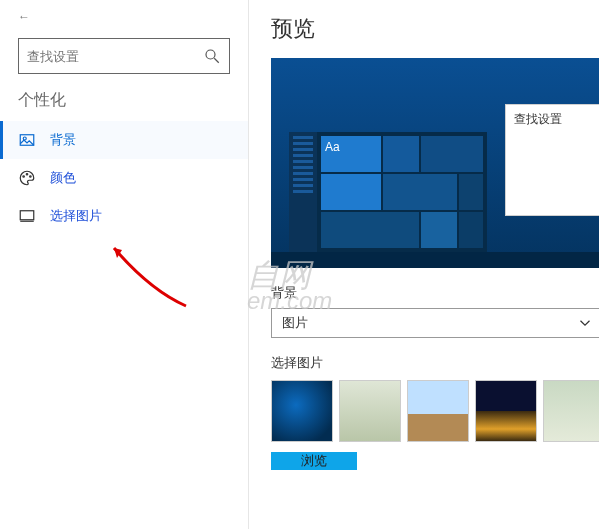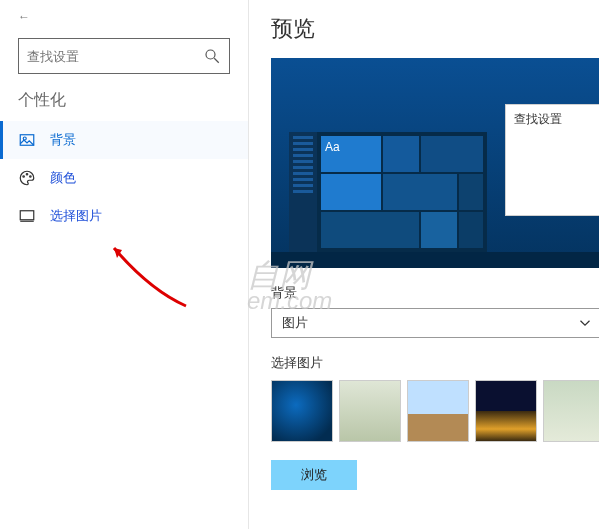--- a/index.html
+++ b/index.html
@@ -162,23 +162,23 @@
     width: 62px; height: 62px;
     background: #888; border: 1px solid #ccc;
     cursor: pointer;
   }
   .thumb.a { background: radial-gradient(circle at 40% 40%, #0c6bbf, #022c51 80%); }
   .thumb.b { background: linear-gradient(#dfe6d6,#b9c6a8); }
   .thumb.c { background: linear-gradient(#bfe0ff 55%, #b38a55 55%); }
   .thumb.d { background: linear-gradient(#0a1030 50%, #3a2a10 50%, #e0a02a 80%, #3a2a10 100%); }
   .thumb.e { background: linear-gradient(#c9d9c3,#e4ead9); }
   .browse-btn {
-    margin-top: 18px;
-    width: 86px; height: 30px;
-    background: #7dd3fc; border: none;
+    margin-top: 10px;
+    width: 86px; height: 18px;
+    background: #0ea5e9; border: none;
     font-size: 13px; color: #222;
     cursor: pointer;
   }
   .arrow {
     position: absolute;
     left: 100px; top: 240px;
     width: 90px; height: 70px;
     pointer-events: none;
   }
 </style>

